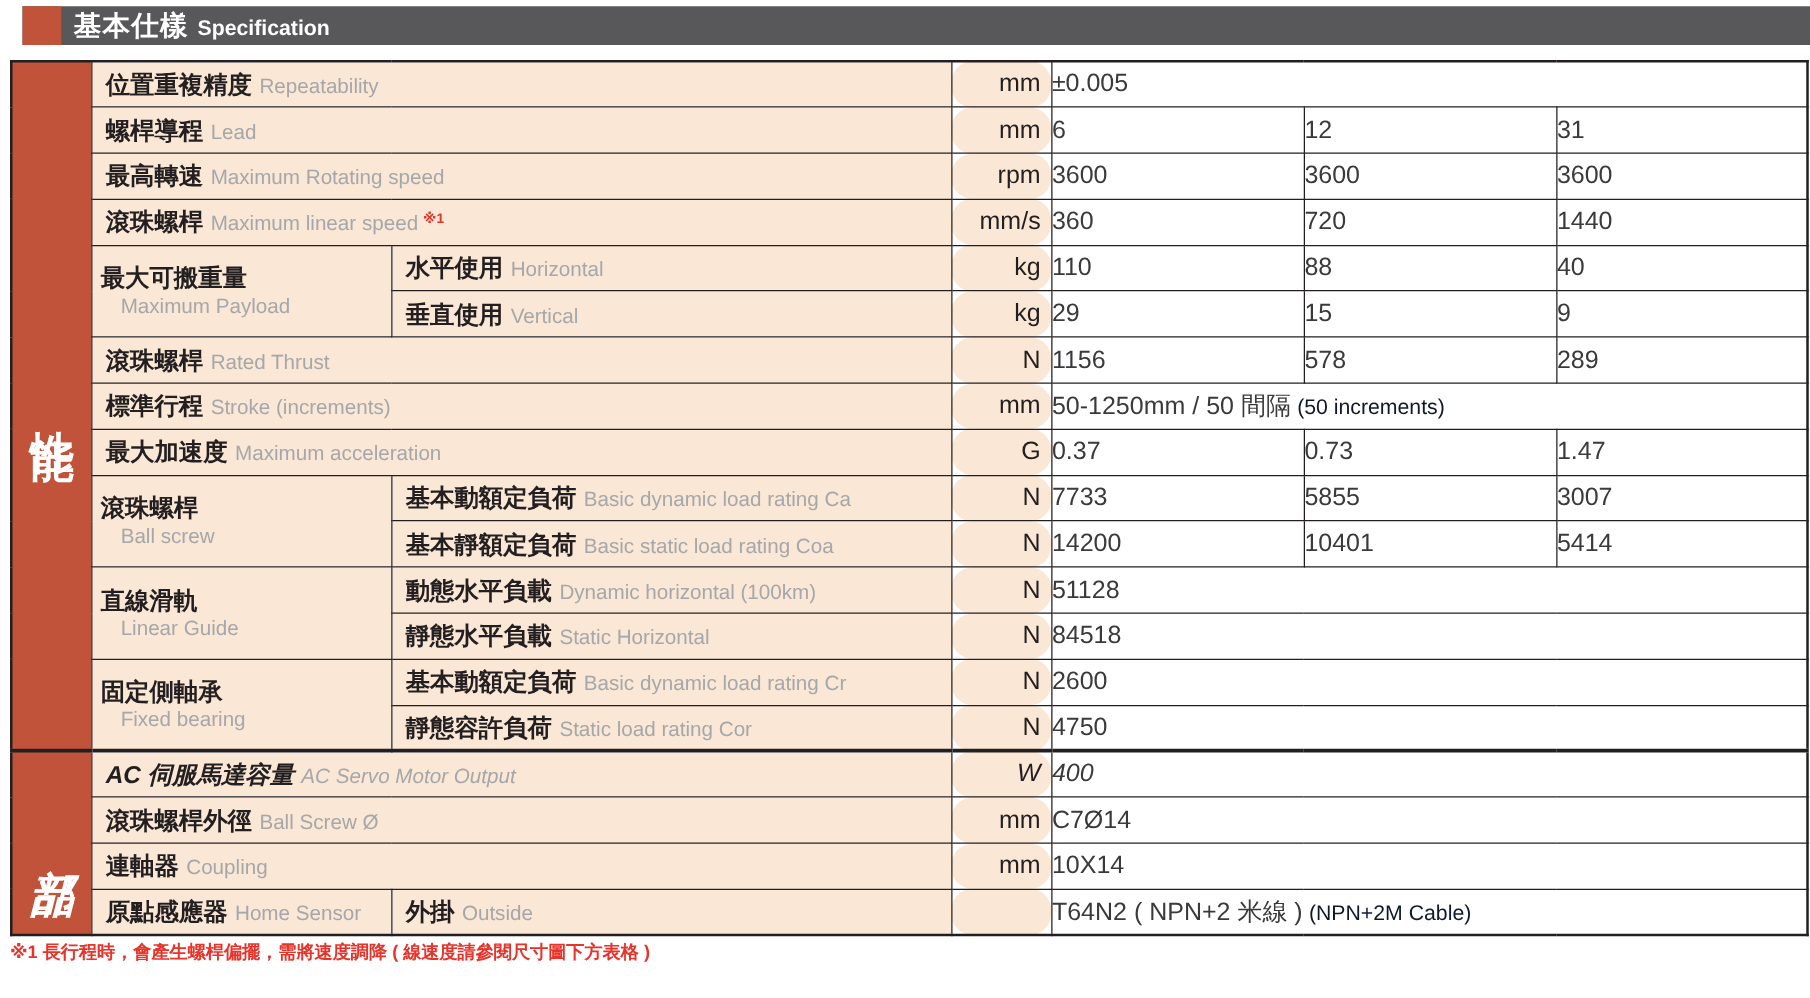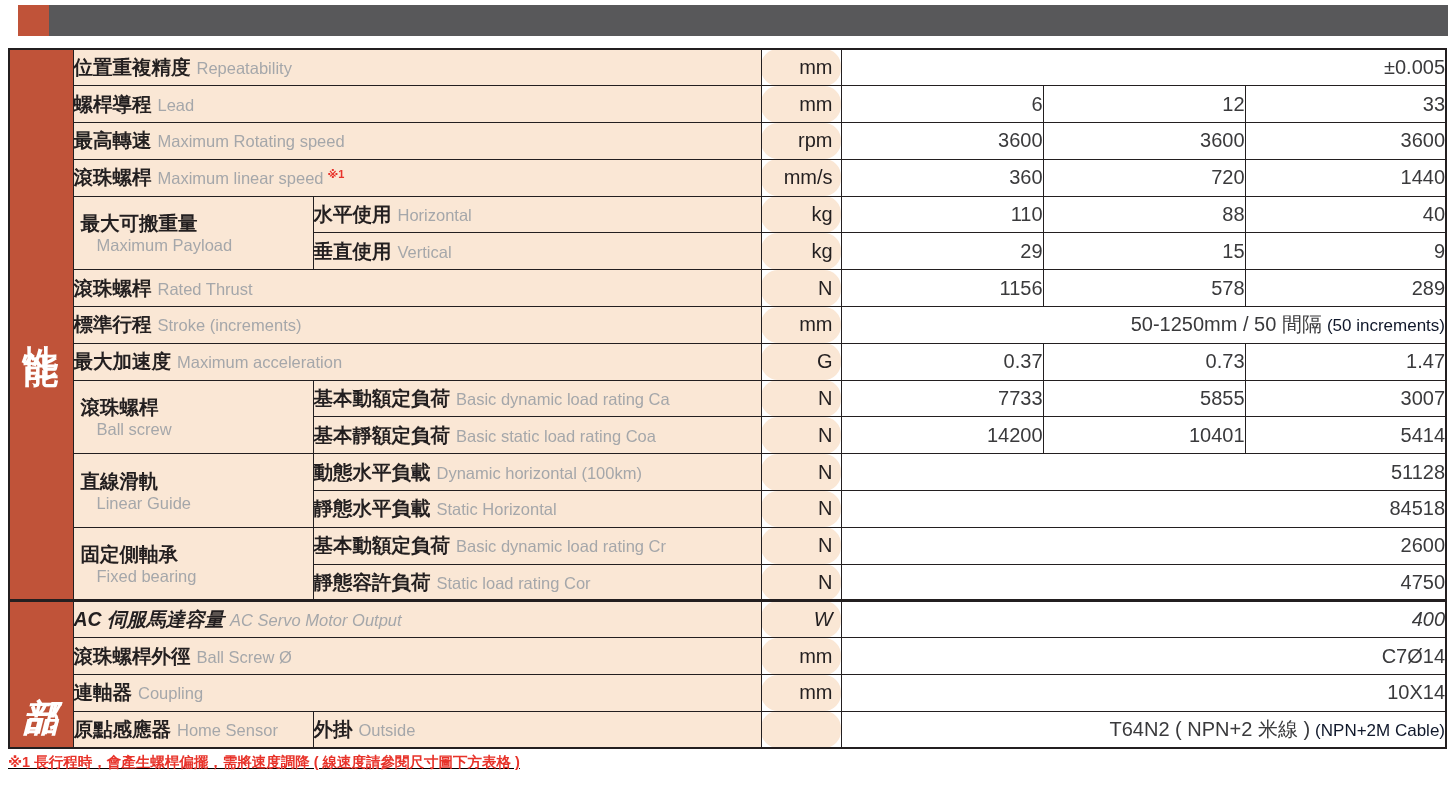--- a/index.html
+++ b/index.html
@@ -37,50 +37,53 @@
 
   .sidebar-cell { background: #C05339; text-align: center; }
   .sidebar-text {
     display: inline-block;
     writing-mode: vertical-rl; text-orientation: upright;
     color: #ffffff; font-size: 35px; font-weight: bold;
     letter-spacing: 6px; line-height: 1;
   }
 
   .label-cell, .sub-cell, .group-cell, .unit-cell { background: #FAE7D5; }
-  .label-cell, .sub-cell { padding-left: 0; white-space: nowrap; overflow: hidden; }
+  .label-cell, .sub-cell { padding-left: 11px; white-space: nowrap; overflow: hidden; }
   .group-cell { padding-left: 7px; white-space: nowrap; overflow: hidden; }
 
   .zh { color: #231F20; font-size: 19.5px; font-weight: 600; }
   .en { color: #A5A7AA; font-size: 16.5px; font-weight: 500; margin-left: 6px; }
   .group-cell .zh { display: block; line-height: 1.35; }
   .group-cell .en { display: block; margin-left: 16px; line-height: 1.2; }
   .note-sup { color: #E8332A; font-size: 11px; font-weight: bold; vertical-align: super; margin-left: 4px; }
 
   .unit-cell {
     text-align: right; padding-right: 8px;
     color: #231F20; font-size: 20px; border-radius: 17px;
   }
 
   .value-cell {
-    background: #ffffff; text-align: right;
+    background: #ffffff; text-align: left;
     color: #3A3A3C; font-size: 20px;
   }
   .value-suffix { color: #0f172a; font-size: 17px; margin-left: 5px; }
 
   
-  .footnote { position: absolute; left: 8px; top: 752px; right: 4px; text-decoration: underline; }
+  .footnote { position: absolute; left: 8px; top: 752px; right: 4px; }
   .footnote-zh { color: #E8332A; font-size: 14.5px; font-weight: bold; line-height: 1.45; }
   .footnote-en { color: #A5A7AA; font-size: 14.5px; line-height: 1.45; }
 </style>
 </head>
 <body>
 
 <div class="header-bar">
   <div class="header-square"></div>
+  <div class="header-title">
+    <span class="t-zh">基本仕樣</span><span class="t-en">Specification</span>
+  </div>
 </div>
 
 <table class="spec">
   <colgroup>
     <col style="width:64px">
       <col style="width:240px">
       <col style="width:448px">
       <col style="width:80px">
       <col style="width:202px">
       <col style="width:202px">
@@ -93,21 +96,21 @@
       <td class="label-cell" colspan="2"><span class="zh">位置重複精度</span><span class="en">Repeatability</span></td>
       <td class="unit-cell">mm</td>
       <td class="value-cell" colspan="3">±0.005</td>
     </tr>
 
     <tr>
       <td class="label-cell" colspan="2"><span class="zh">螺桿導程</span><span class="en">Lead</span></td>
       <td class="unit-cell">mm</td>
       <td class="value-cell">6</td>
       <td class="value-cell">12</td>
-      <td class="value-cell">33</td>
+      <td class="value-cell">31</td>
     </tr>
 
     <tr>
       <td class="label-cell" colspan="2"><span class="zh">最高轉速</span><span class="en">Maximum Rotating speed</span></td>
       <td class="unit-cell">rpm</td>
       <td class="value-cell">3600</td>
       <td class="value-cell">3600</td>
       <td class="value-cell">3600</td>
     </tr>
 

